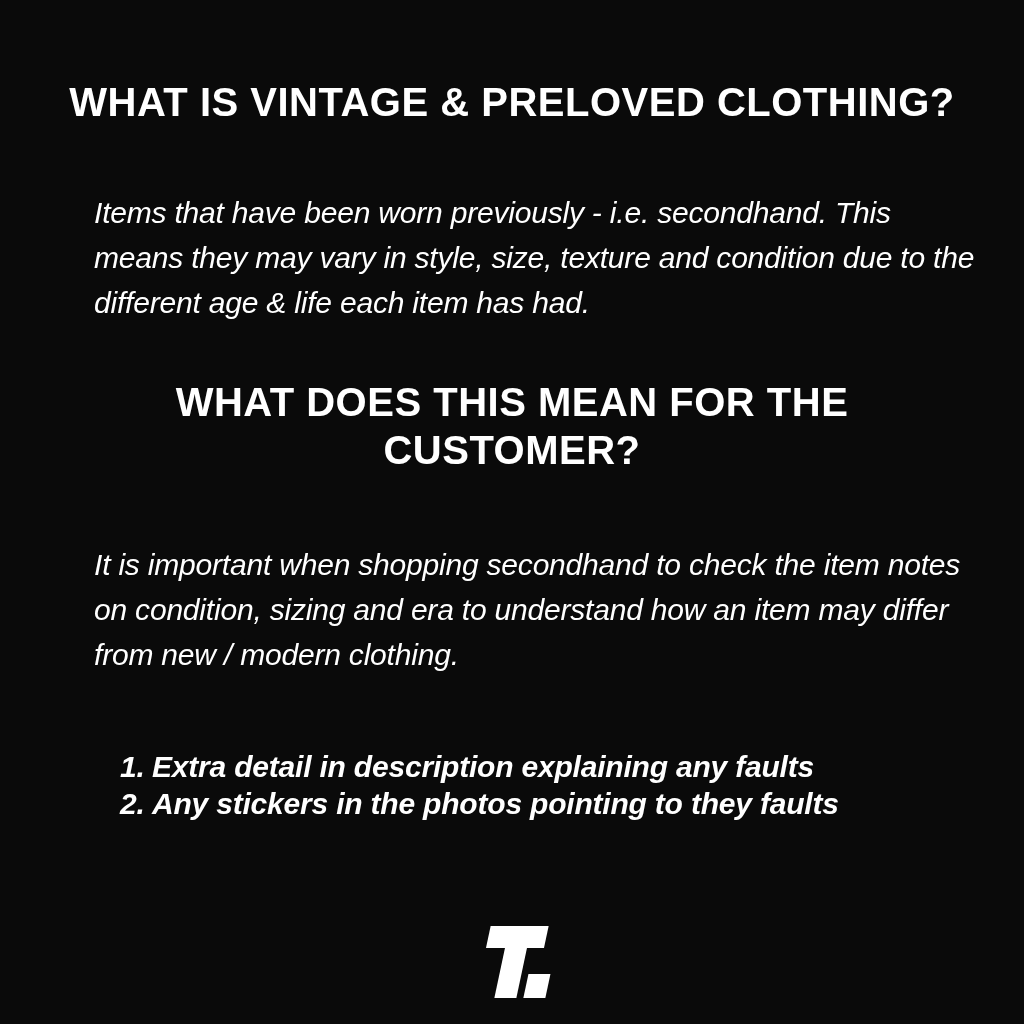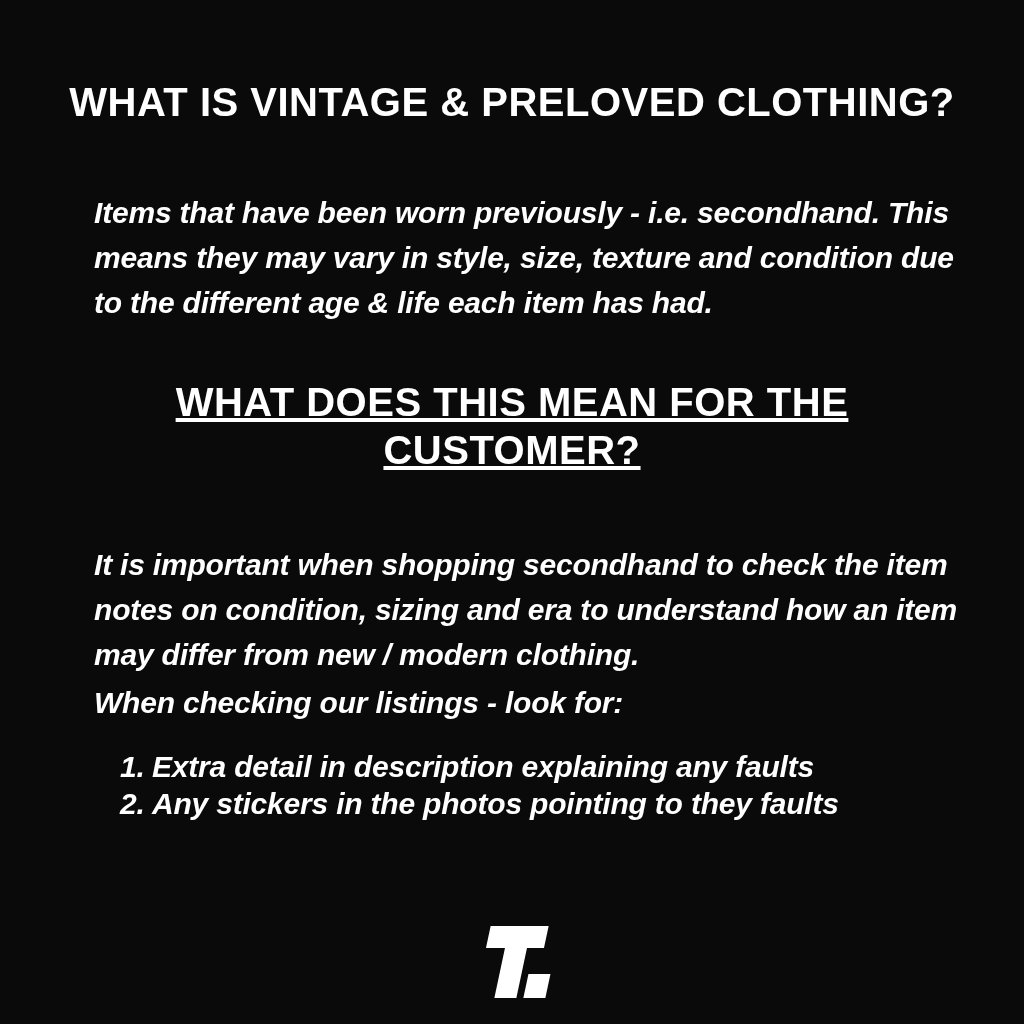--- a/index.html
+++ b/index.html
@@ -31,30 +31,29 @@
   }
   .heading-primary {
     top: 78px;
     white-space: nowrap;
   }
   .heading-secondary {
     top: 378px;
     left: 50%;
     transform: translateX(-50%);
     width: 744px;
-    text-decoration: underline;
   }
   .body-text {
     position: absolute;
     left: 94px;
     width: 890px;
     max-width: 890px;
     margin: 0;
     font-style: italic;
-    font-weight: bold;
+    font-weight: normal;
     font-size: 30px;
     line-height: 45px;
     letter-spacing: -0.2px;
     color: #ffffff;
   }
   .para-intro    { top: 190px; }
   .para-customer { top: 542px; }
   .para-listings { top: 680px; }
   .checklist {
     position: absolute;
@@ -114,21 +113,20 @@
 <div class="poster" style="background: rgb(10, 10, 10);">
 
   <h1 class="heading heading-primary">WHAT IS VINTAGE &amp; PRELOVED CLOTHING?</h1>
 
   <p class="body-text para-intro">Items that have been worn previously - i.e. secondhand. This means they may vary in style, size, texture and condition due to the different age &amp; life each item has had.</p>
 
   <h2 class="heading heading-secondary">WHAT DOES THIS MEAN FOR THE CUSTOMER?</h2>
 
   <p class="body-text para-customer">It is important when shopping secondhand to check the item notes on condition, sizing and era to understand how an item may differ from new / modern clothing.</p>
 
-  <p class="body-text para-listings">When checking our listings - look for:</p>
 
   <ol class="checklist">
     <li class="checklist-row">
       <span class="checklist-number">1.</span>
       <span class="checklist-text">Extra detail in description explaining any faults</span>
     </li>
     <li class="checklist-row">
       <span class="checklist-number">2.</span>
       <span class="checklist-text">Any stickers in the photos pointing to they faults</span>
     </li>

